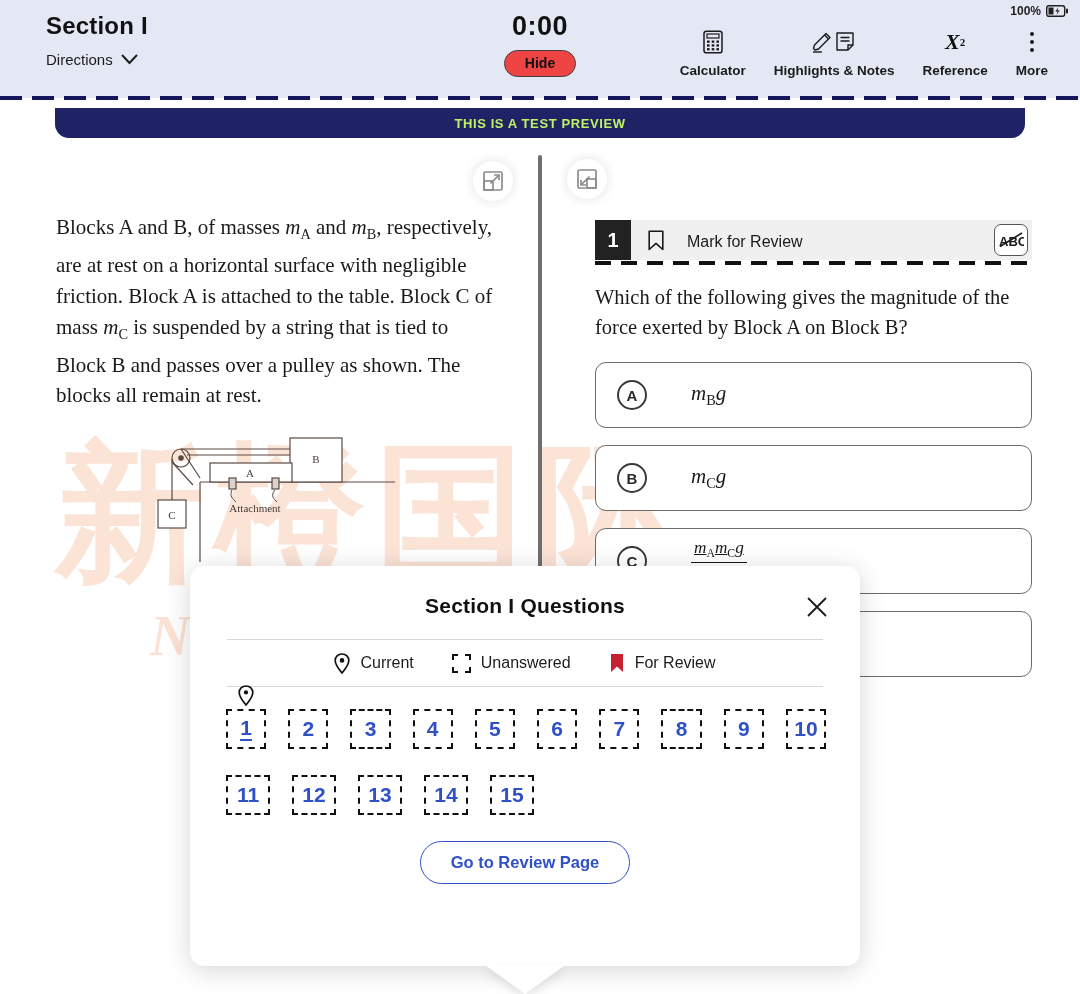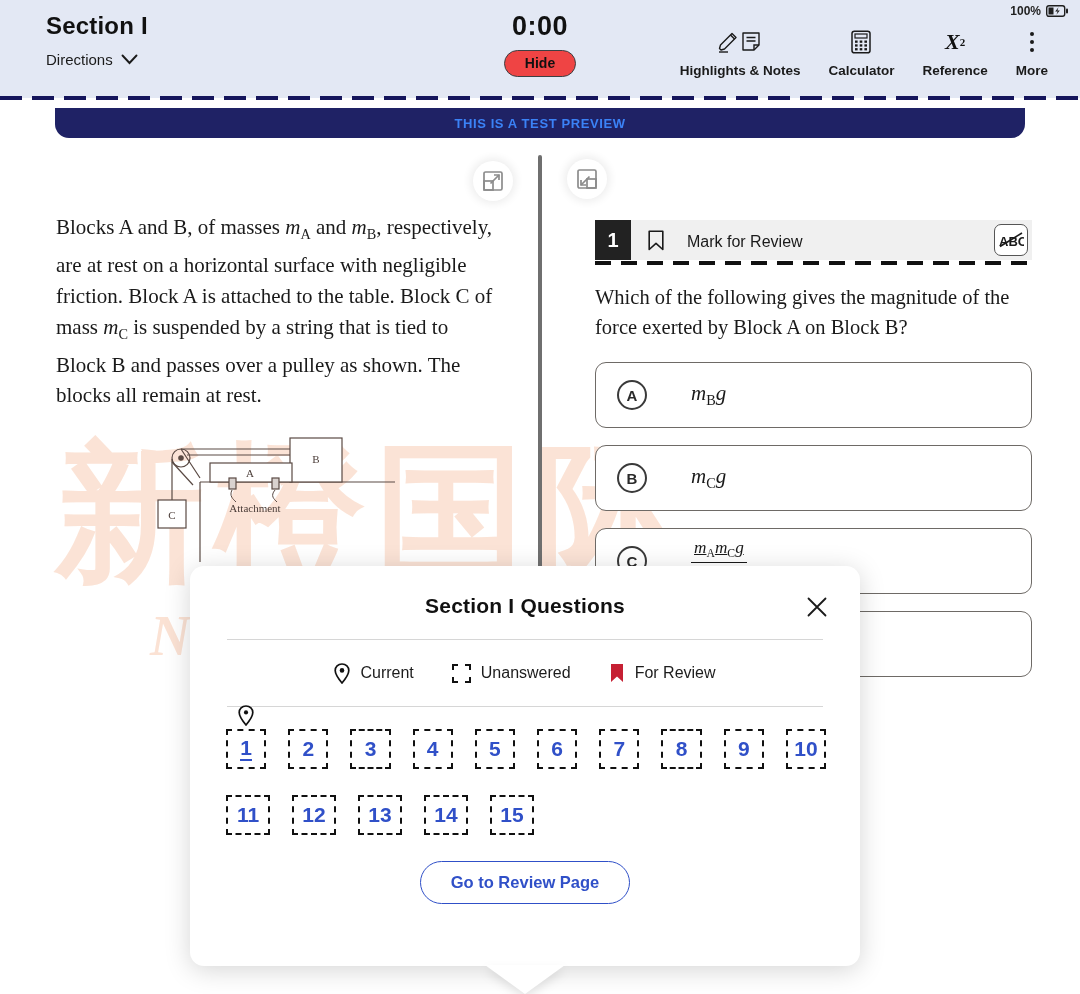--- a/index.html
+++ b/index.html
@@ -78,21 +78,21 @@
   
   .hdr-dash {
     position: absolute; left: 0; top: 96px; width: 1080px; height: 4px; z-index: 41;
     background-image: repeating-linear-gradient(to right, #15155c 0 22px, transparent 22px 32px);
   }
 
   
   .preview-banner {
     position: absolute; left: 55px; top: 108px; width: 970px; height: 30px;
     background: #1f2265; border-radius: 0 0 14px 14px;
-    color: #3b82f6; font-size: 13px; font-weight: bold; letter-spacing: .6px;
+    color: #bef264; font-size: 13px; font-weight: bold; letter-spacing: .6px;
     display: flex; align-items: center; justify-content: center; z-index: 30;
   }
 
   
   .divider {
     position: absolute; left: 538px; top: 155px; width: 4px; height: 500px;
     background: #6f6f6f; border-radius: 2px; z-index: 12;
   }
   .panel-toggle {
     position: absolute; width: 40px; height: 40px; border-radius: 50%;
@@ -176,21 +176,21 @@
   .modal-title {
     text-align: center; font-size: 21px; font-weight: bold; color: #111;
     padding-top: 28px; letter-spacing: .2px;
   }
   .modal-close {
     position: absolute; right: 30px; top: 28px; width: 26px; height: 26px;
     cursor: pointer; display: flex; align-items: center; justify-content: center;
   }
   .legend {
     margin: 21px 37px 0; border-top: 1px solid #d6d6d6; border-bottom: 1px solid #d6d6d6;
-    height: 68px; display: flex; align-items: center; justify-content: center; gap: 38px;
+    height: 48px; display: flex; align-items: center; justify-content: center; gap: 38px;
   }
   .leg { display: flex; align-items: center; gap: 10px; font-size: 16px; color: #1c1c1c; }
   .leg-unans { width: 19px; height: 19px; border: 2px dashed #111; }
 
   .grid { margin: 22px 0 0 36px; width: 600px; }
   .grow { display: flex; gap: 22px; margin-bottom: 26px; }
   .qcell {
     position: relative; width: 44px; height: 40px; border: 2px dashed #111;
     display: flex; align-items: center; justify-content: center;
     font-size: 21px; font-weight: bold; color: #3050c8; cursor: pointer;
@@ -237,34 +237,20 @@
         </svg>
       </div>
     </div>
 
     <div class="hdr-center">
       <div class="timer">0:00</div>
       <button class="hide-btn">Hide</button>
     </div>
 
     <div class="hdr-tools">
-
-      <div class="tool">
-        <span class="tool-ico">
-          <svg width="44" height="24" viewBox="0 0 44 24">
-            <path d="M3 20 L6.5 19 L18 7.5 L14 3.5 L2.5 15 L1.5 18.5 Z" fill="none" stroke="#1a1a1a" stroke-width="1.4" stroke-linejoin="round"></path>
-            <path d="M12.5 5 L16.5 9" stroke="#1a1a1a" stroke-width="1.4"></path>
-            <path d="M1 22 L10 22" stroke="#1a1a1a" stroke-width="1.4"></path>
-            <path d="M25 3 H41 V15 L36 20 H25 Z" fill="none" stroke="#1a1a1a" stroke-width="1.4" stroke-linejoin="round"></path>
-            <path d="M41 15 L36 15 V20" fill="none" stroke="#1a1a1a" stroke-width="1.4"></path>
-            <path d="M28.5 7.5 H37.5 M28.5 11 H37.5" stroke="#1a1a1a" stroke-width="1.3"></path>
-          </svg>
-        </span>
-        <span class="tool-label">Highlights &amp; Notes</span>
-      </div>
 
       <div class="tool">
         <span class="tool-ico">
           <svg width="20" height="24" viewBox="0 0 20 24">
             <rect x="1" y="1.2" width="18" height="21.6" rx="2.4" fill="none" stroke="#1a1a1a" stroke-width="1.5"></rect>
             <rect x="4" y="4" width="12" height="4" fill="none" stroke="#1a1a1a" stroke-width="1.2"></rect>
             <g fill="#1a1a1a">
               <rect x="4" y="10.5" width="2.6" height="2.3"></rect>
                 <rect x="8.7" y="10.5" width="2.6" height="2.3"></rect>
                 <rect x="13.4" y="10.5" width="2.6" height="2.3"></rect>
@@ -274,20 +260,34 @@
               <rect x="4" y="18.1" width="2.6" height="2.3"></rect>
                 <rect x="8.7" y="18.1" width="2.6" height="2.3"></rect>
                 <rect x="13.4" y="18.1" width="2.6" height="2.3"></rect>
             </g>
           </svg>
         </span>
         <span class="tool-label">Calculator</span>
       </div>
 
       <div class="tool">
+        <span class="tool-ico">
+          <svg width="44" height="24" viewBox="0 0 44 24">
+            <path d="M3 20 L6.5 19 L18 7.5 L14 3.5 L2.5 15 L1.5 18.5 Z" fill="none" stroke="#1a1a1a" stroke-width="1.4" stroke-linejoin="round"></path>
+            <path d="M12.5 5 L16.5 9" stroke="#1a1a1a" stroke-width="1.4"></path>
+            <path d="M1 22 L10 22" stroke="#1a1a1a" stroke-width="1.4"></path>
+            <path d="M25 3 H41 V15 L36 20 H25 Z" fill="none" stroke="#1a1a1a" stroke-width="1.4" stroke-linejoin="round"></path>
+            <path d="M41 15 L36 15 V20" fill="none" stroke="#1a1a1a" stroke-width="1.4"></path>
+            <path d="M28.5 7.5 H37.5 M28.5 11 H37.5" stroke="#1a1a1a" stroke-width="1.3"></path>
+          </svg>
+        </span>
+        <span class="tool-label">Highlights &amp; Notes</span>
+      </div>
+
+      <div class="tool">
         <span class="tool-ico xsq">X<sup>2</sup></span>
         <span class="tool-label">Reference</span>
       </div>
 
       <div class="tool">
         <span class="tool-ico">
           <span class="dots3">
               <i></i>
               <i></i>
               <i></i>

